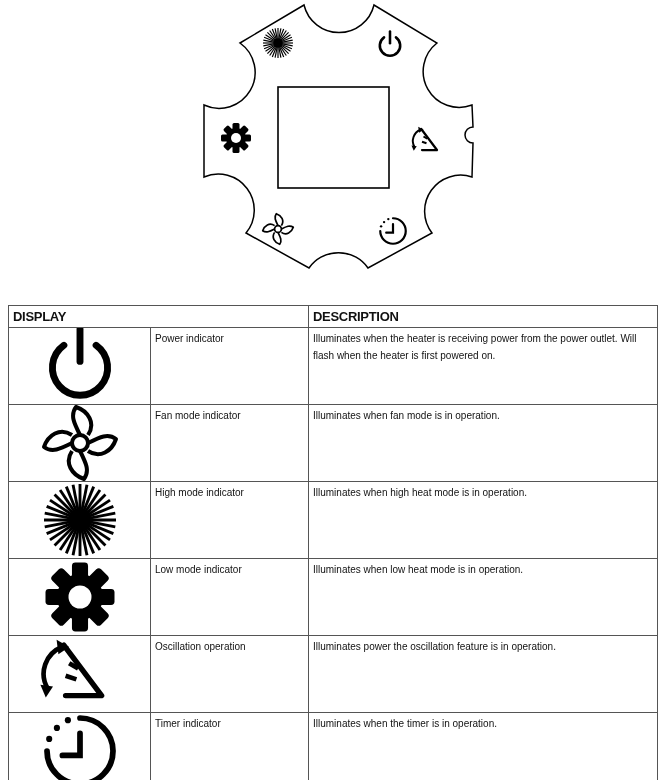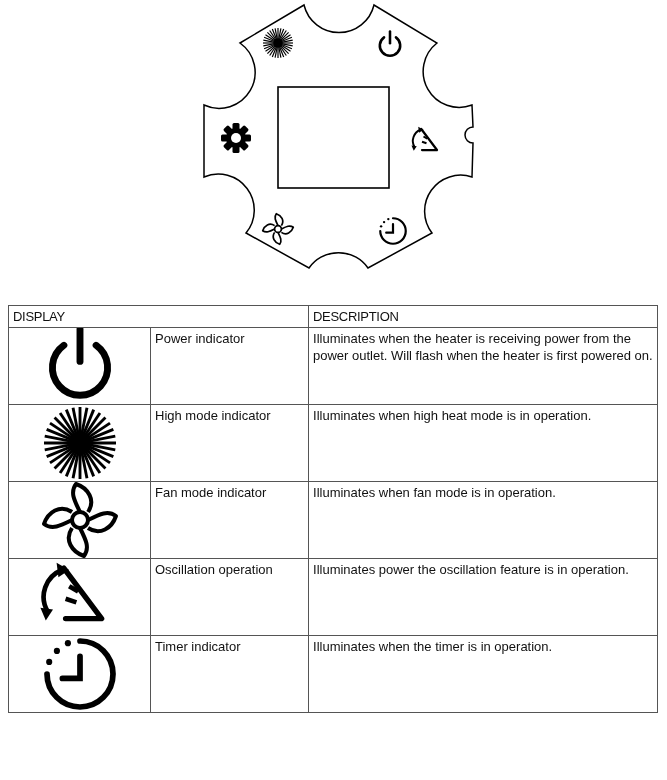--- a/index.html
+++ b/index.html
@@ -3,22 +3,22 @@
 <meta charset="utf-8">
 <style>
   html, body { margin:0; padding:0; background:#ffffff; }
   body { width:667px; height:780px; position:relative; overflow:hidden;
          font-family:"Liberation Sans", sans-serif; color:#111; }
   .panel { position:absolute; left:196px; top:0; width:280px; height:275px; }
   .panel svg { width:100%; height:100%; display:block; }
   table.spec { position:absolute; left:8px; top:305px; width:650px;
     border-collapse:collapse; table-layout:fixed; }
   table.spec td, table.spec th { border:1.5px solid #555; vertical-align:top;
-    padding:2px 4px; font-size:13px; line-height:17px; text-align:left; }
-  table.spec th { font-weight:normal; font-size:13px; height:17px; letter-spacing:-0.3px; }
+    padding:2px 4px; font-size:10px; line-height:17px; text-align:left; }
+  table.spec th { font-weight:bold; font-size:13px; height:17px; letter-spacing:-0.3px; }
   table.spec td.icon { padding:0; text-align:center; vertical-align:middle; }
   table.spec tr.row td { height:71px; }
   table.spec td.icon svg { display:block; margin:0 auto; }
 </style>
 </head>
 <body>
 
 <div class="panel">
   <svg viewBox="0 0 280 275" xmlns="http://www.w3.org/2000/svg">
     <defs>
@@ -127,38 +127,49 @@
               <use href="#power"></use>
             </g>
           </svg>
         </td>
     <td>Power indicator</td>
     <td>Illuminates when the heater is receiving power from the power outlet. Will flash when the heater is first powered on.</td>
   </tr>
   <tr class="row">
     <td class="icon">
           <svg width="80" height="76" viewBox="-40 -38 80 76">
+      <g transform="scale(2)">
+              <use href="#fan"></use>
+            </g>
+          </svg>
+        </td>
+    <td>Fan mode indicator</td>
+    <td>Illuminates when fan mode is in operation.</td>
+  </tr>
+  <tr class="row">
+    <td class="icon">
+          <svg width="80" height="76" viewBox="-40 -38 80 76">
       <g transform="scale(2.4)">
               <use href="#sunburst"></use>
             </g>
           </svg>
         </td>
     <td>High mode indicator</td>
     <td>Illuminates when high heat mode is in operation.</td>
   </tr>
   <tr class="row">
     <td class="icon">
           <svg width="80" height="76" viewBox="-40 -38 80 76">
-      <g transform="scale(2)">
-              <use href="#fan"></use>
+      <g transform="scale(2.3)">
+              <use href="#gear"></use>
             </g>
           </svg>
         </td>
-    <td>Fan mode indicator</td>
-    <td>Illuminates when fan mode is in operation.</td>
+    <td>Low mode indicator</td>
+    <td>Illuminates when low heat mode is in operation.</td>
   </tr>
   <tr class="row">
     <td class="icon">
           <svg width="80" height="76" viewBox="-40 -38 80 76">
       <g transform="scale(1.8)">
               <use href="#osc"></use>
             </g>
           </svg>
         </td>
     <td>Oscillation operation</td>

